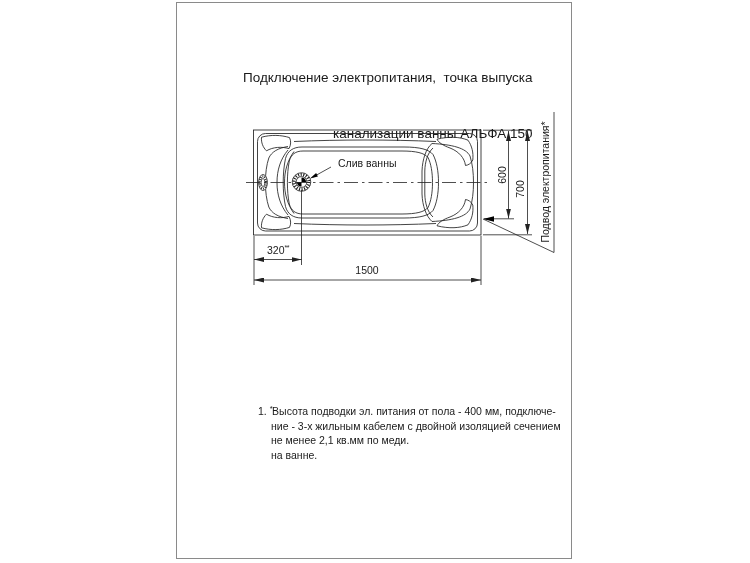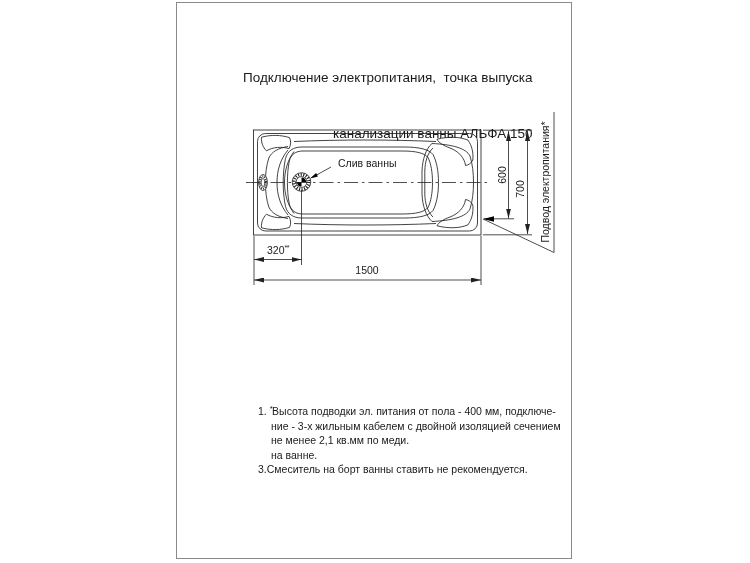--- a/index.html
+++ b/index.html
@@ -111,16 +111,15 @@
 
   <div class="lbl ctr" style="left:367px;top:270px;">1500</div>
 
   <div class="lbl rot" style="left:545px;top:182px;">Подвод электропитания*</div>
 
   <div class="notes">
     <div><span>1. </span><sup class="nmark">*</sup><span>Высота подводки эл. питания от пола - 400 мм, подключе-</span></div>
     <div class="cont">ние - 3-х жильным кабелем с двойной изоляцией сечением</div>
     <div class="cont">не менее 2,1 кв.мм по меди.</div>
     <div class="cont">на ванне.</div>
-    <div><span>3.</span><span>Смеситель на борт ванны ставить не рекомендуется.</span></div>
   </div>
 
 </div>
 
 </body></html>

